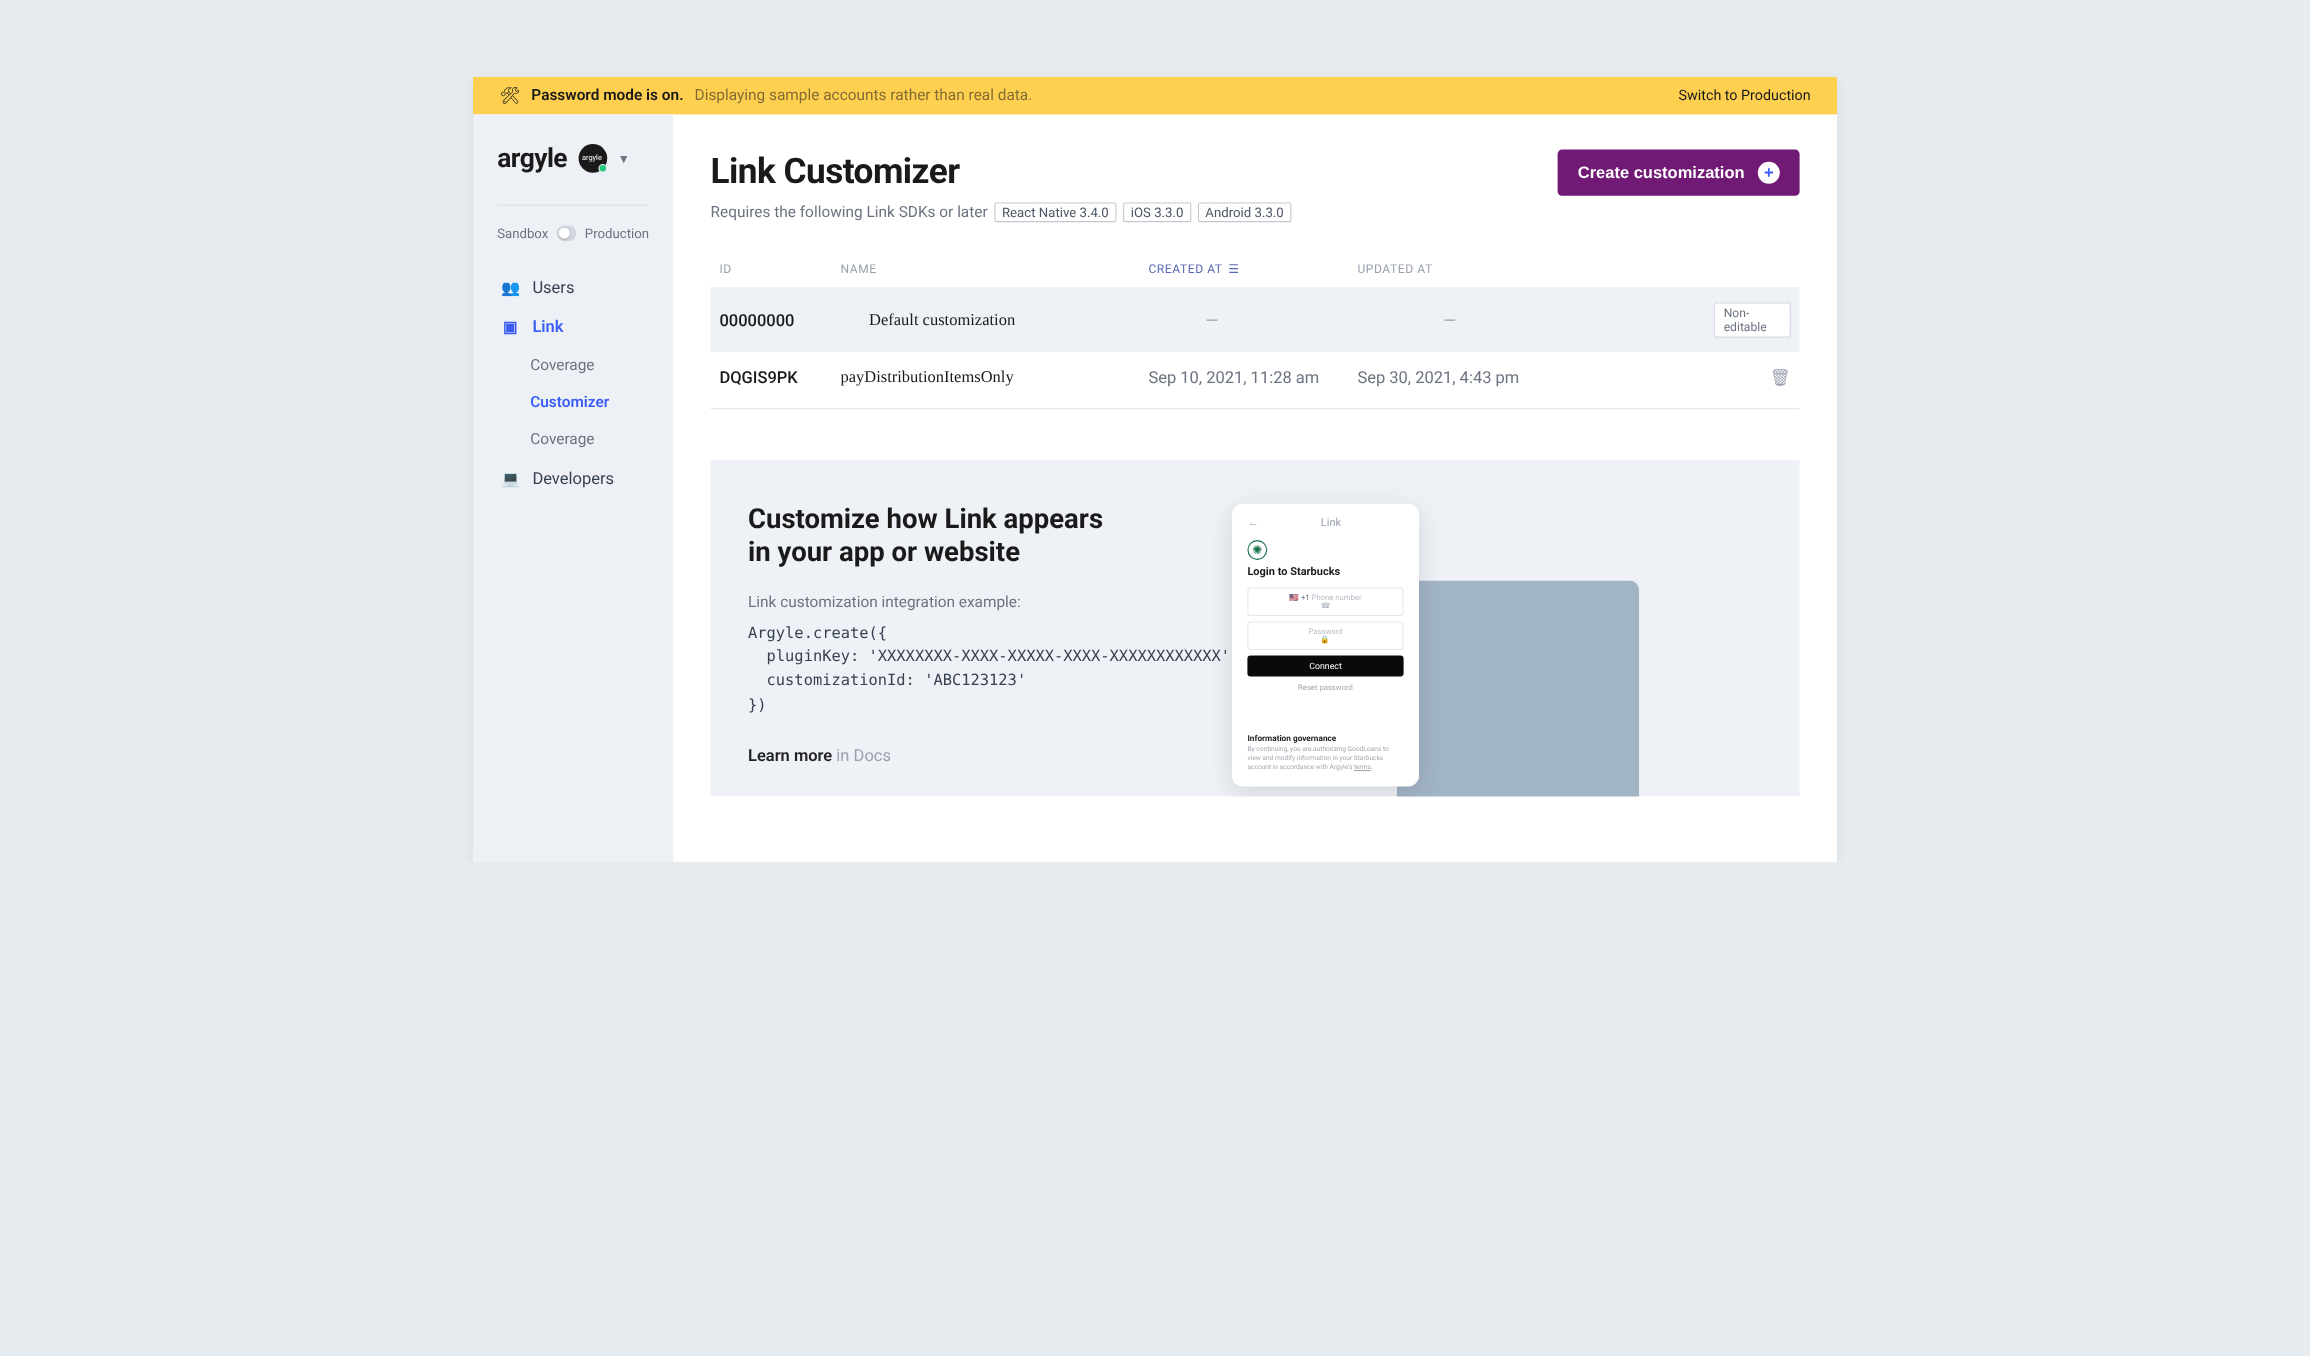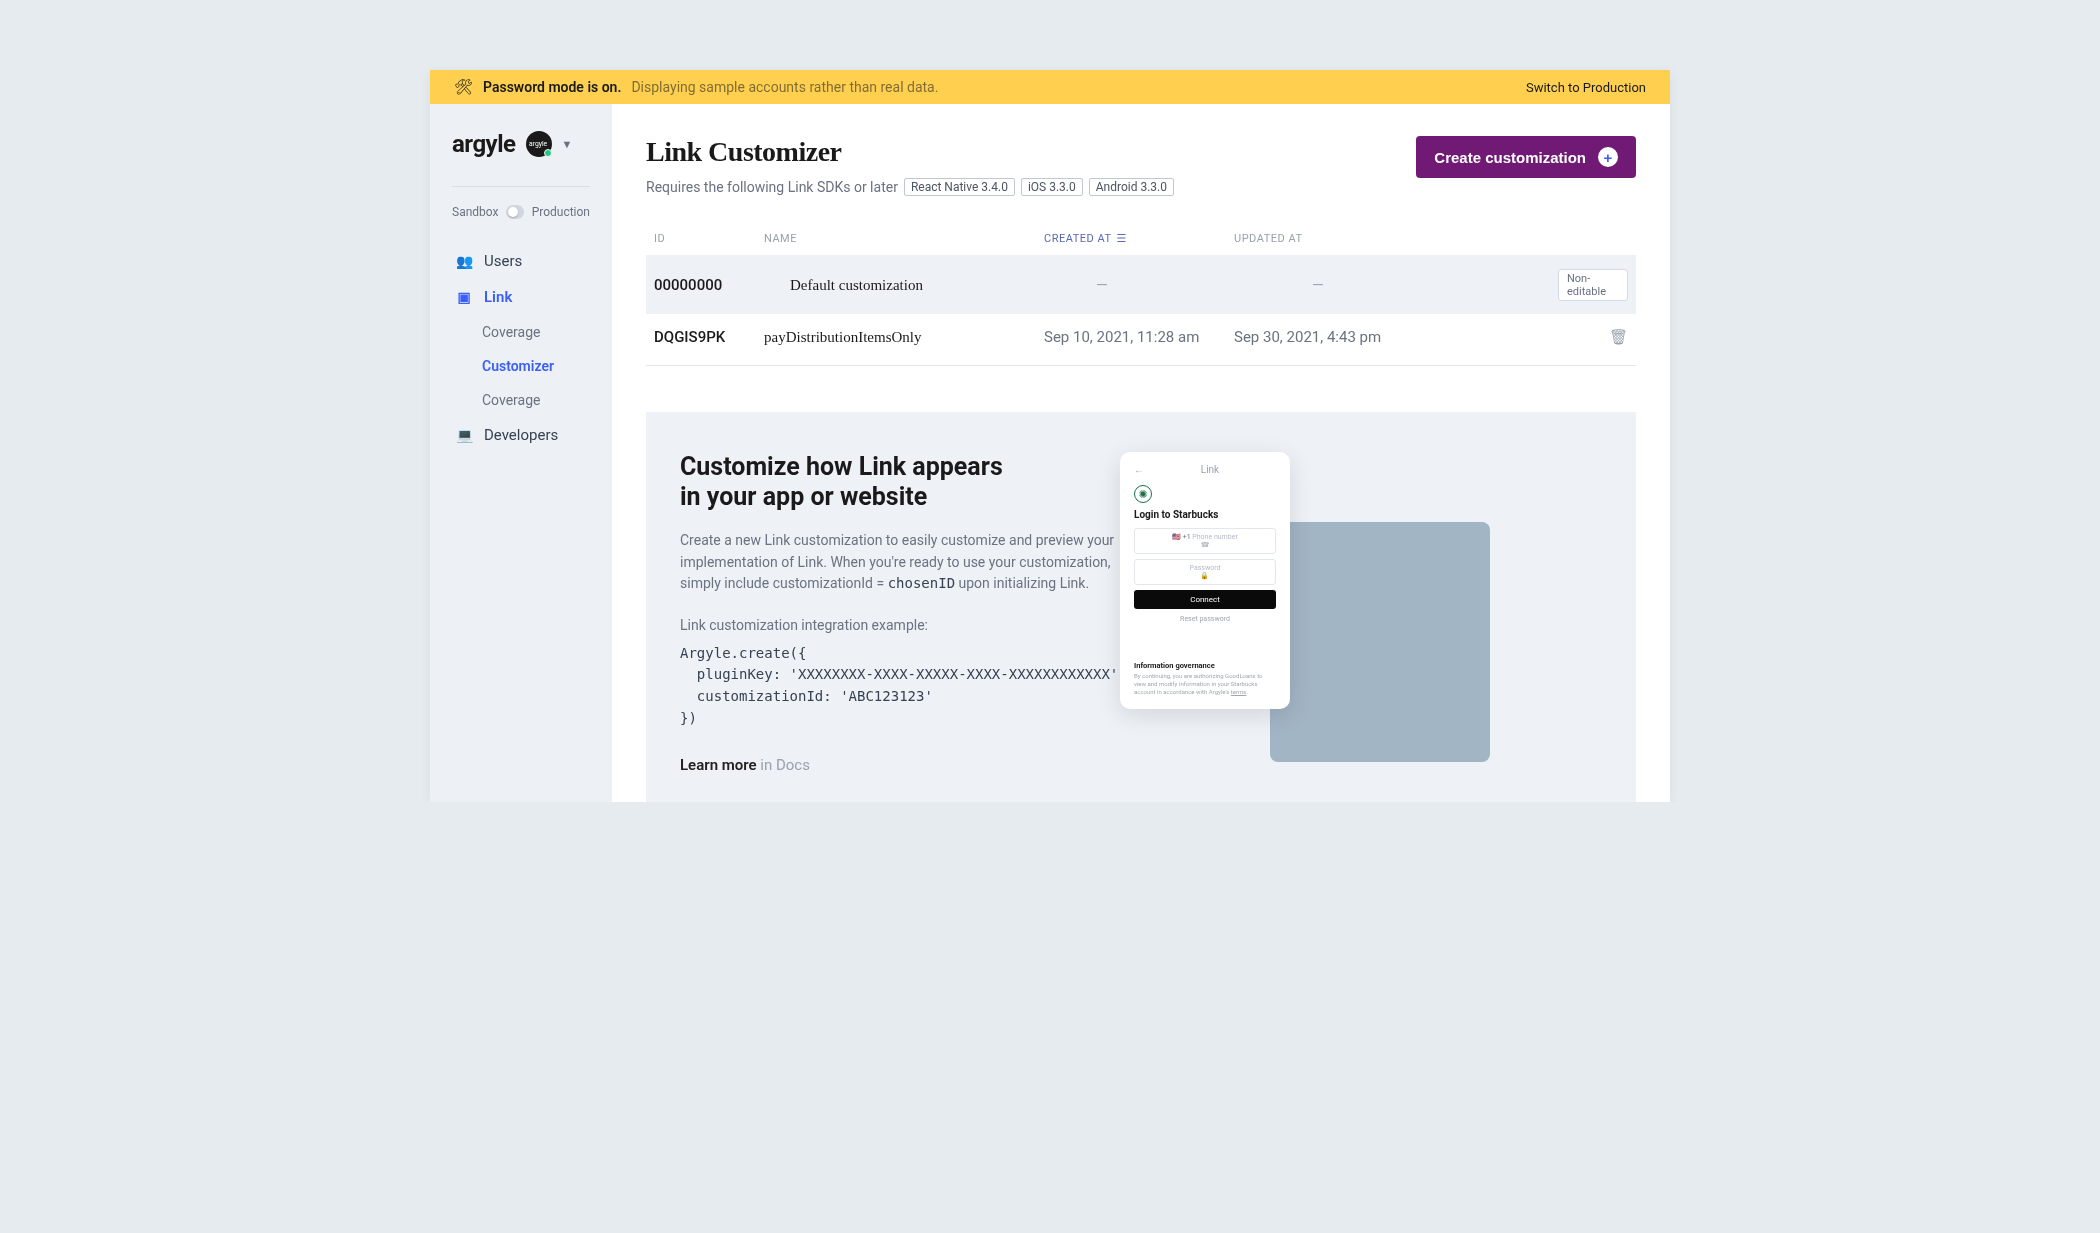--- a/index.html
+++ b/index.html
@@ -61,21 +61,21 @@
 
 .nav { margin-top: 24px; }
 .nav-item { display:flex; align-items:center; gap:12px; padding:9px 4px; font-size:15px; color:#374151; cursor:pointer; }
 .nav-item .nav-icon { width:16px; text-align:center; font-size:14px; color:#6b7280; }
 .nav-item.active { color:#3b5ff6; font-weight:600; }
 .nav-sub .nav-item { padding-left:30px; font-size:14px; color:#6b7280; font-weight:400; }
 .nav-sub .nav-item.active-sub { color:#3b5ff6; font-weight:600; }
 
 .content { flex:1; padding: 32px 34px 0; position:relative; }
 .page-head { display:flex; align-items:flex-start; justify-content:space-between; }
-.page-title { font-size:28px; font-weight:700; letter-spacing:-0.5px;font-family:Liberation Serif, serif; }
+.page-title { font-size:32px; font-weight:700; letter-spacing:-0.5px; }
 .subline { margin-top:10px; font-size:14px; color:#6b7280; display:flex; align-items:center; gap:6px; flex-wrap:wrap; }
 .sdk-pill { border:1px solid #c2c8d0; padding:1px 6px; font-size:12px; color:#4b5563; border-radius:2px; }
 
 .create-btn {
   background:#701a75; color:#fff; border:none; padding:11px 18px;
   font-size:15px; font-weight:600; border-radius:4px;
   display:flex; align-items:center; gap:12px; cursor:pointer;
 }
 .create-btn .plus { width:20px; height:20px; border-radius:50%; background:#fff; color:#3b5ff6; display:flex; align-items:center; justify-content:center; font-weight:700; font-size:15px; }
 
@@ -234,23 +234,20 @@
         </div>
         <div class="divider"></div>
       </div>
 
       <div class="explainer">
         <div class="explainer-text">
           <h2>
             <span>Customize how Link appears</span><br>
             <span>in your app or website</span>
           </h2>
-          <p>
-            <span>Create a new Link customization to easily customize and preview your implementation of Link. When you're ready to use your customization, simply include customizationId = </span><span class="mono chosen">chosenID</span><span> upon initializing Link.</span>
-          </p>
           <p class="label">Link customization integration example:</p>
           <div class="mono">Argyle.create({
   pluginKey: 'XXXXXXXX-XXXX-XXXXX-XXXX-XXXXXXXXXXXX',
   customizationId: 'ABC123123'
 })</div>
           <div class="learn">
             <a href="#">Learn more</a><span class="grey"> in Docs</span>
           </div>
         </div>
 

